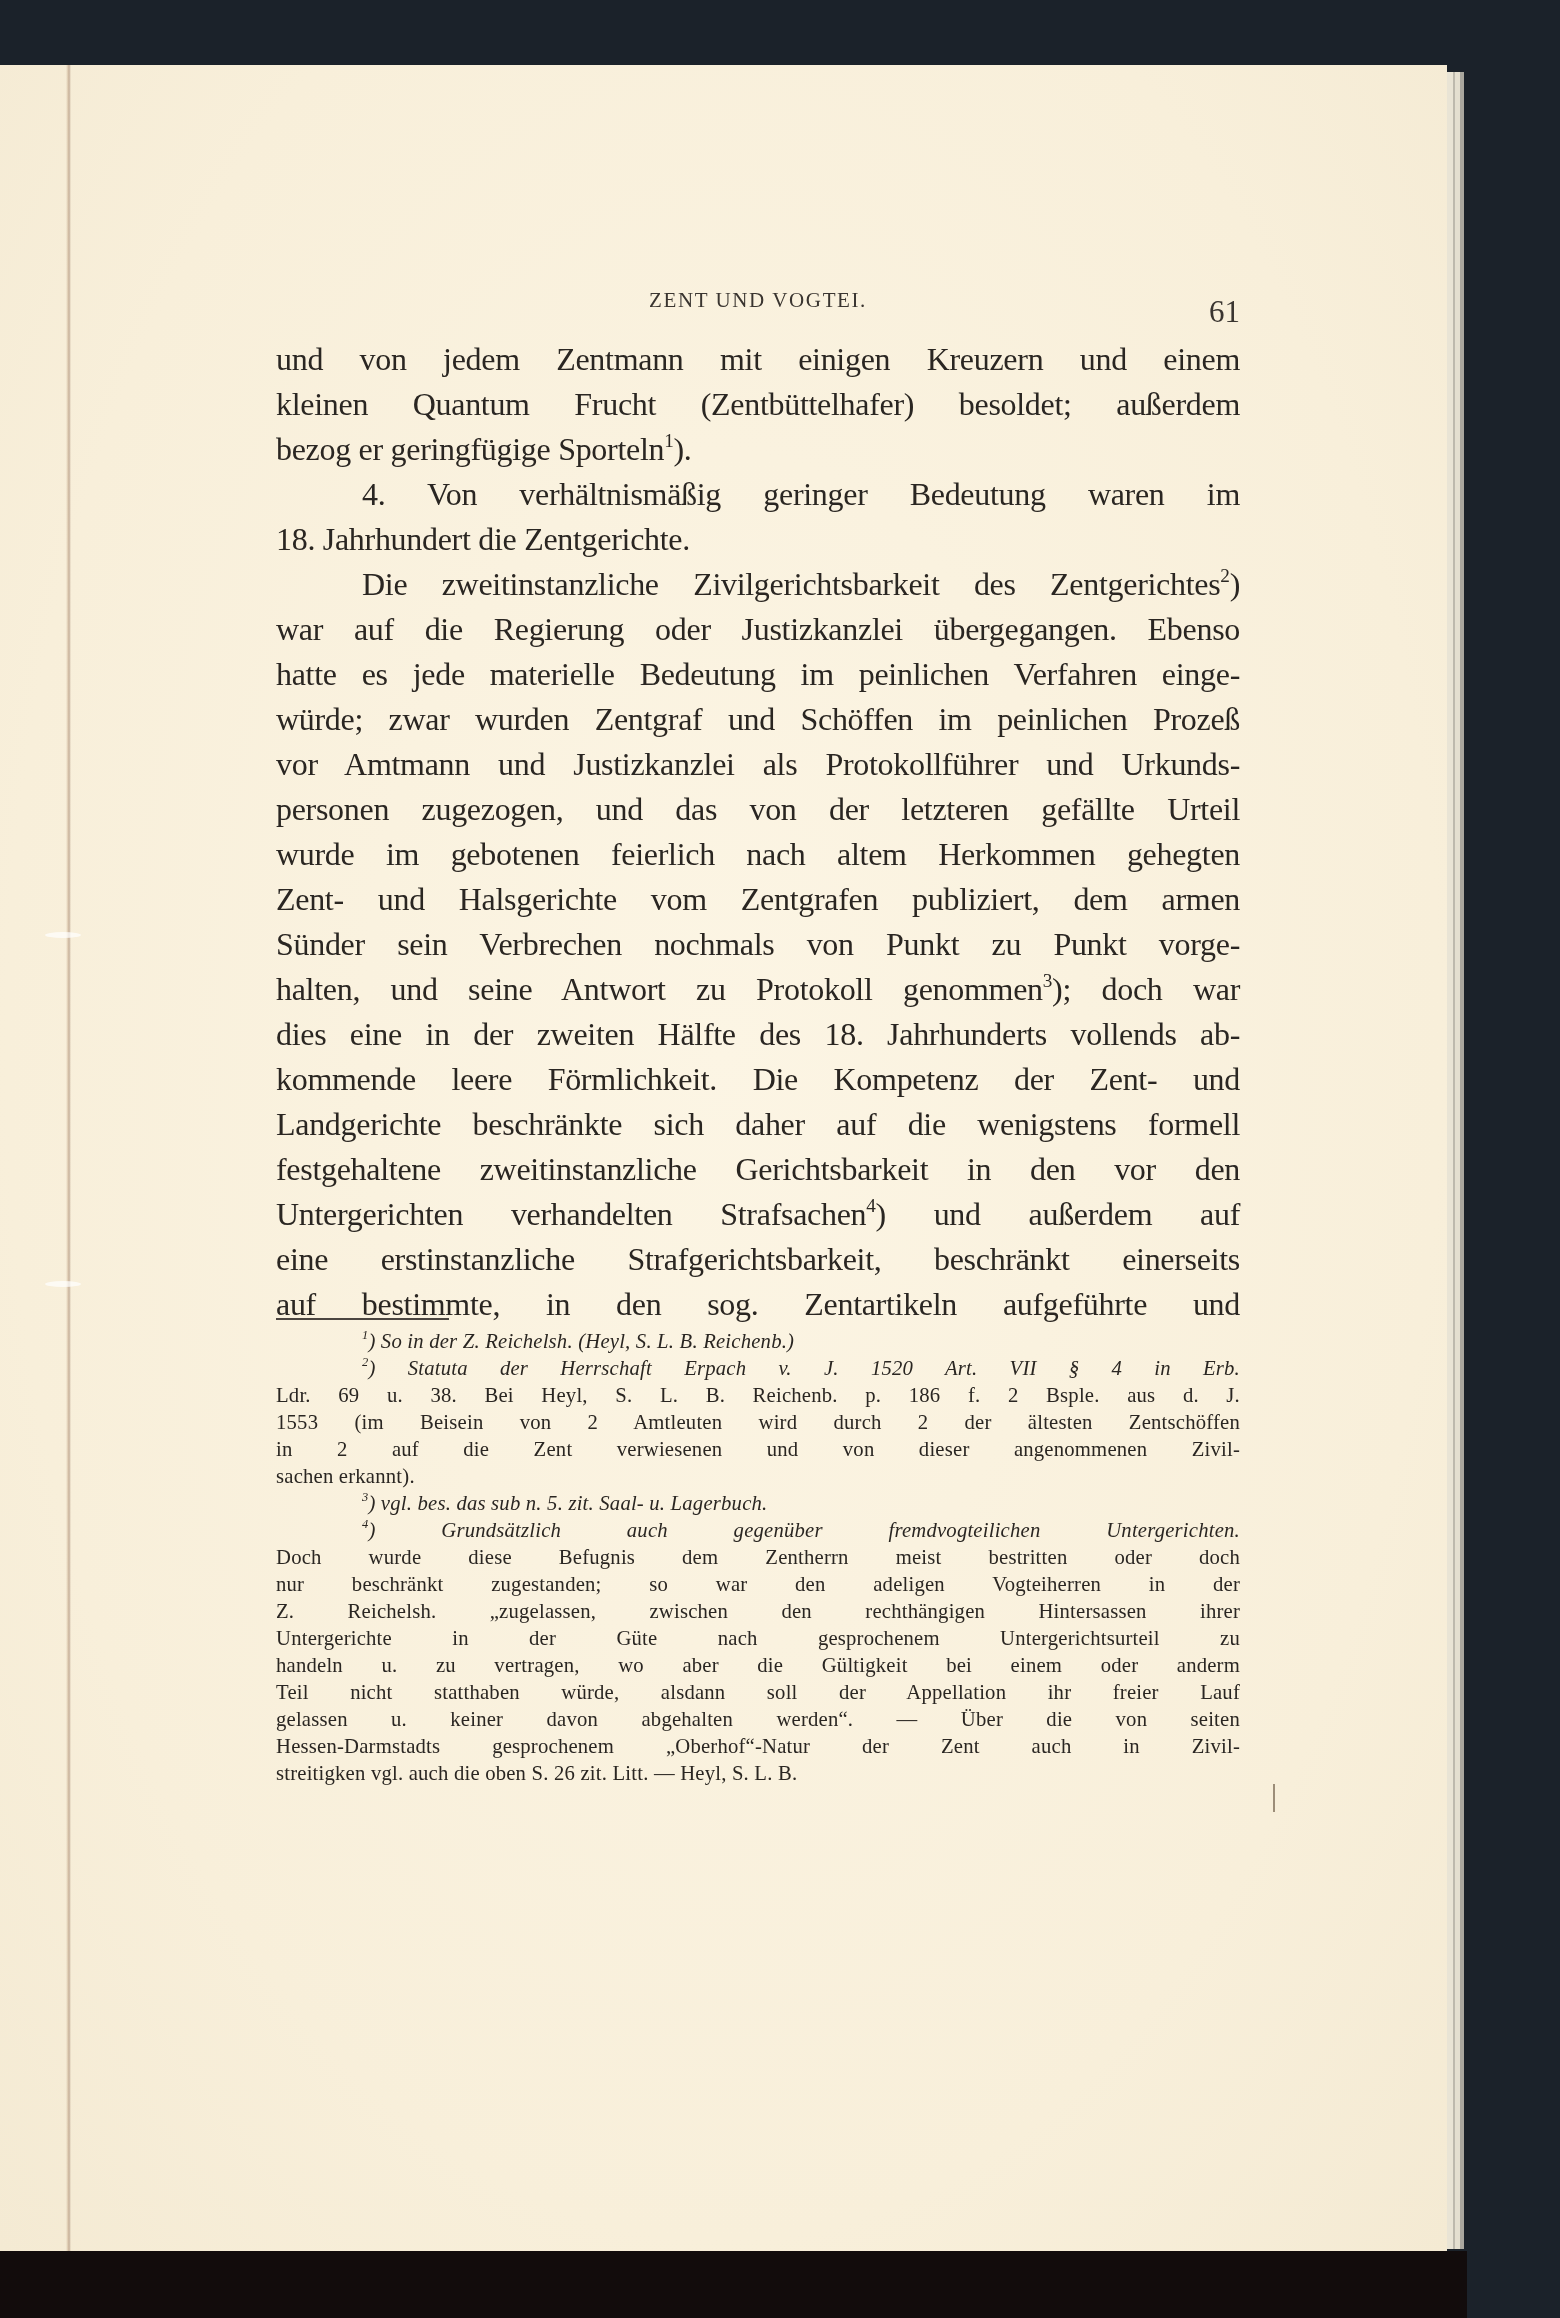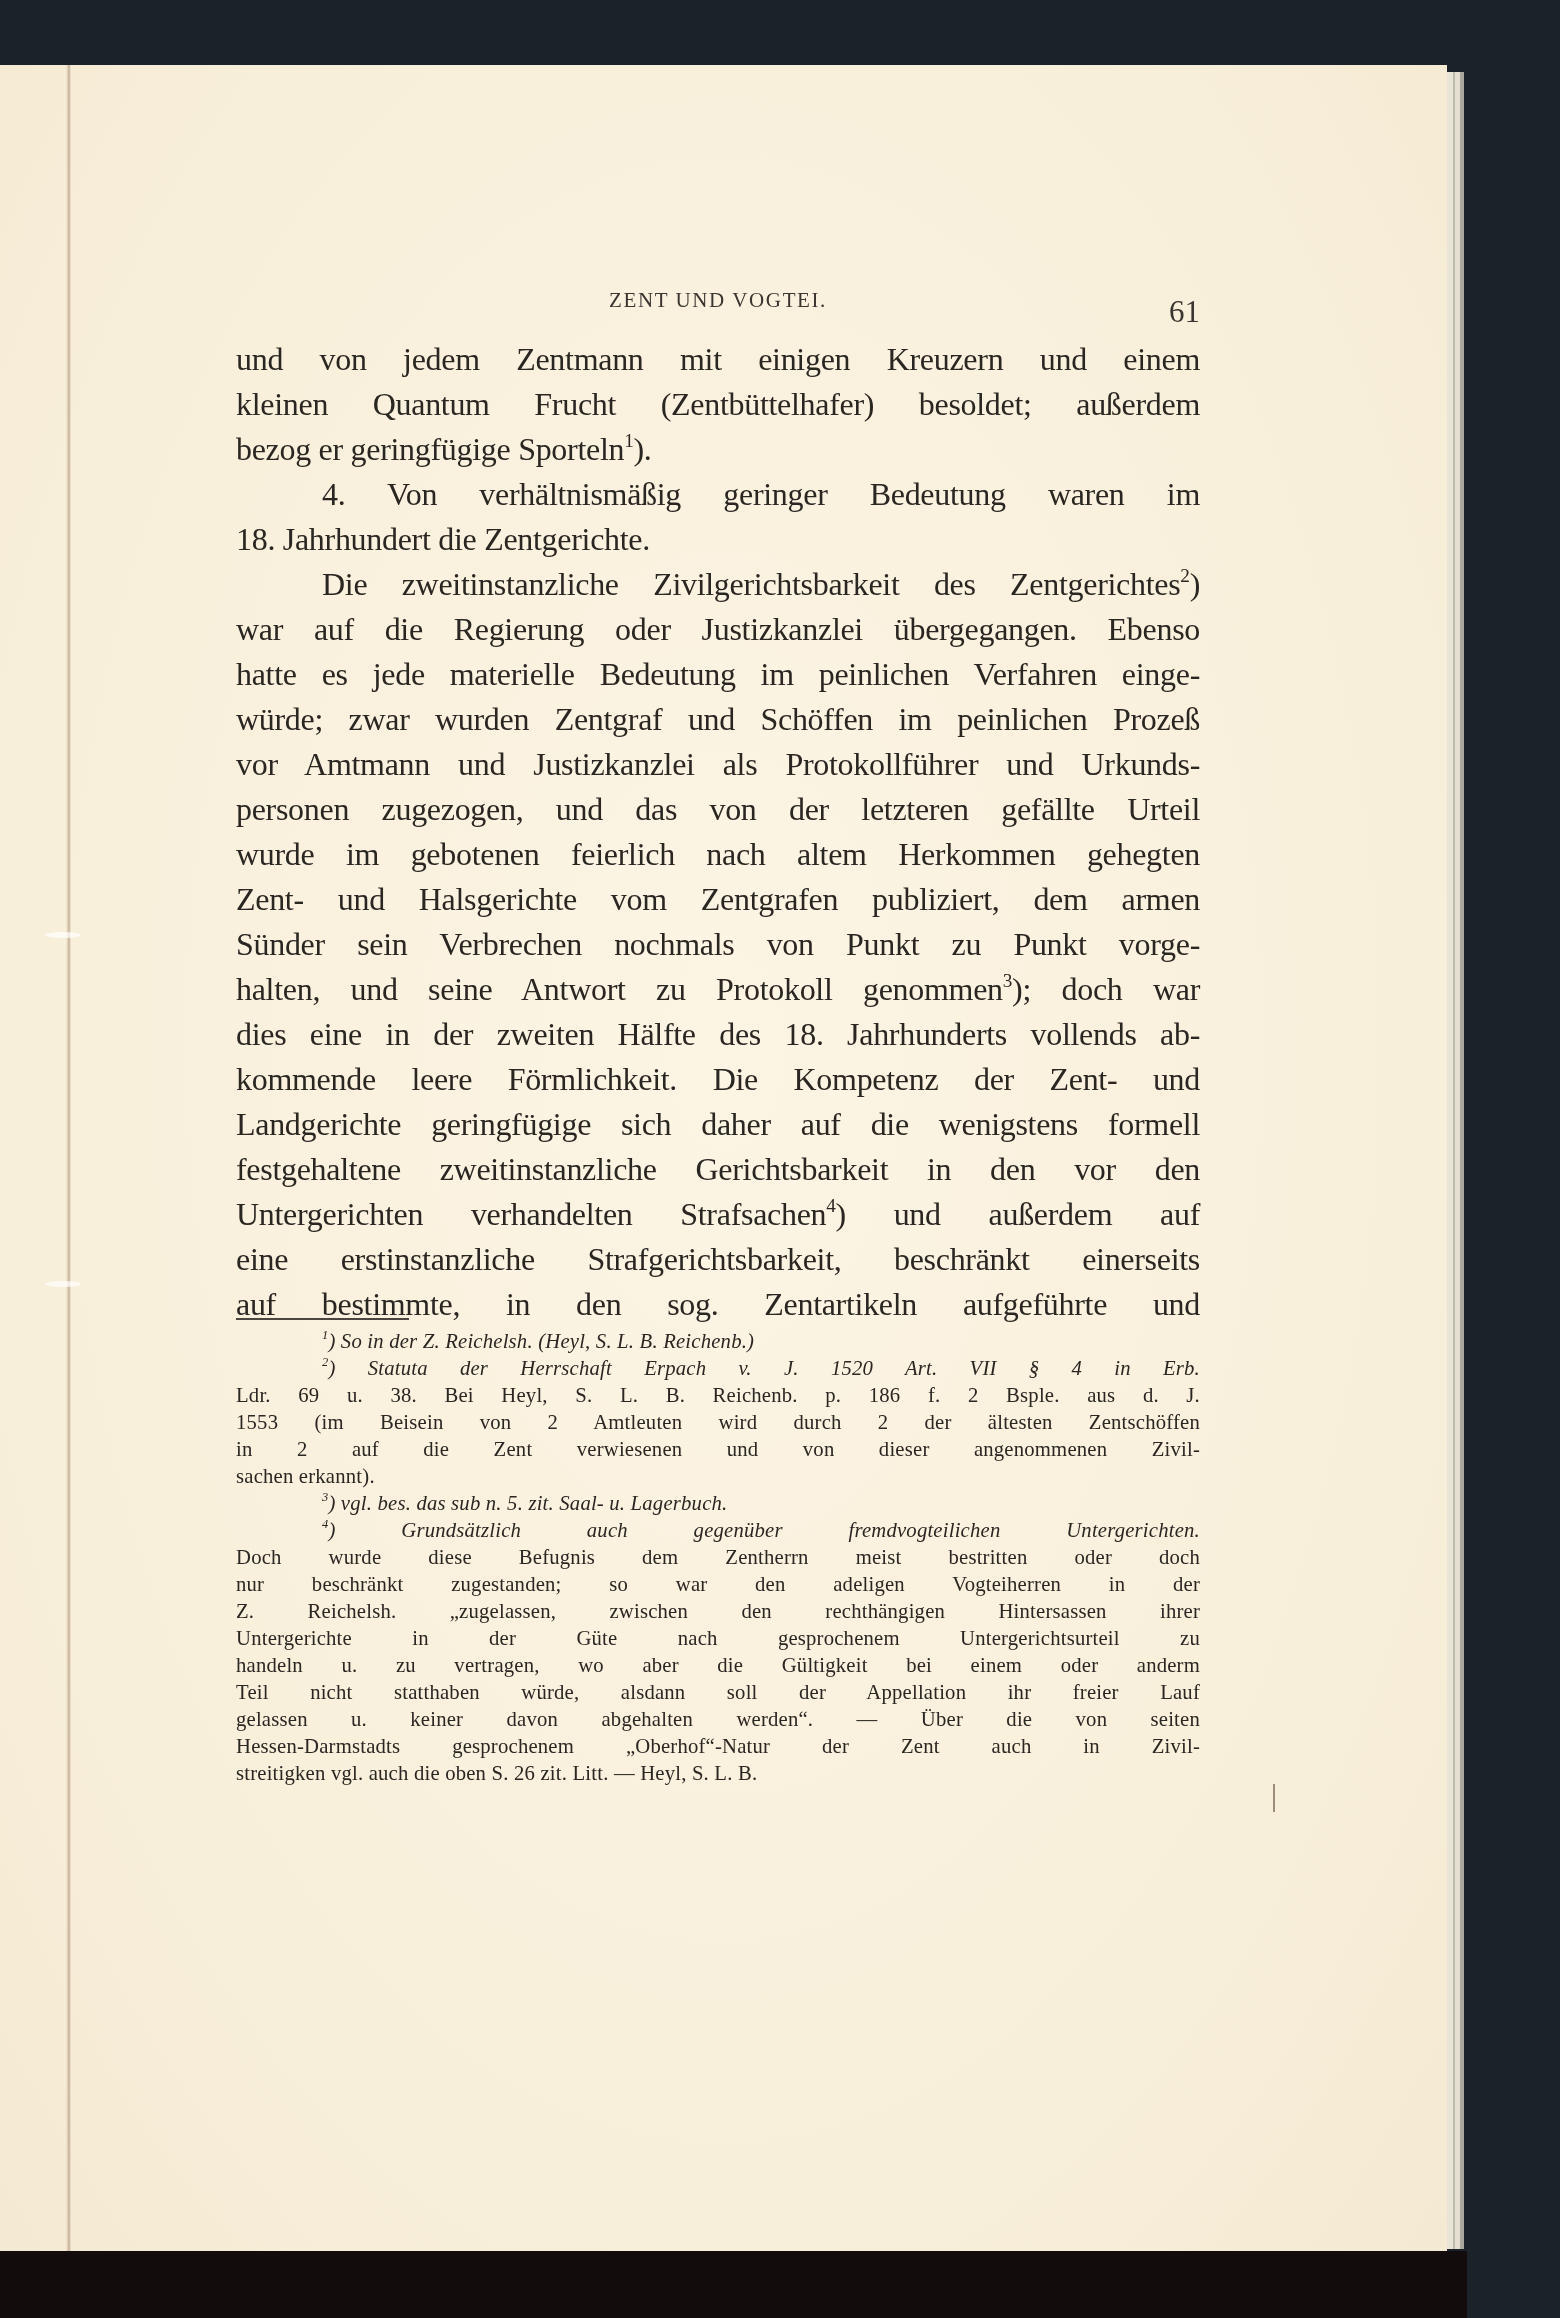--- a/index.html
+++ b/index.html
@@ -66,21 +66,21 @@
 </head>
 <body>
 
 <div class="bg-dark-bottom"></div>
 <div class="page-stack"></div>
 <div class="page"></div>
 <div class="fold"></div>
 <div class="fold-notch" style="top:932px"></div>
 <div class="fold-notch" style="top:1281px"></div>
 
-<div class="text" style="top:0; height:2319px;">
+<div class="text" style="top:0; height:2319px;margin-left:40px;">
   <div class="running-head">
     <div class="running-title">ZENT UND VOGTEI.</div>
     <div class="page-number">61</div>
   </div>
 
   <div class="body-lines" id="body-lines">
       <div class="line"><span>und von jedem Zentmann mit einigen Kreuzern und einem</span></div>
       <div class="line"><span>kleinen Quantum Frucht (Zentbüttelhafer) besoldet; außerdem</span></div>
       <div class="line last"><span>bezog er geringfügige Sporteln</span><sup>1</sup><span>).</span></div>
       <div class="line indent"><span>4. Von verhältnismäßig geringer Bedeutung waren im</span></div>
@@ -90,21 +90,21 @@
       <div class="line"><span>hatte es jede materielle Bedeutung im peinlichen Verfahren einge-</span></div>
       <div class="line"><span>würde; zwar wurden Zentgraf und Schöffen im peinlichen Prozeß</span></div>
       <div class="line"><span>vor Amtmann und Justizkanzlei als Protokollführer und Urkunds-</span></div>
       <div class="line"><span>personen zugezogen, und das von der letzteren gefällte Urteil</span></div>
       <div class="line"><span>wurde im gebotenen feierlich nach altem Herkommen gehegten</span></div>
       <div class="line"><span>Zent- und Halsgerichte vom Zentgrafen publiziert, dem armen</span></div>
       <div class="line"><span>Sünder sein Verbrechen nochmals von Punkt zu Punkt vorge-</span></div>
       <div class="line"><span>halten, und seine Antwort zu Protokoll genommen</span><sup>3</sup><span>); doch war</span></div>
       <div class="line"><span>dies eine in der zweiten Hälfte des 18. Jahrhunderts vollends ab-</span></div>
       <div class="line"><span>kommende leere Förmlichkeit. Die Kompetenz der Zent- und</span></div>
-      <div class="line"><span>Landgerichte geringfügige sich daher auf die wenigstens formell</span></div>
+      <div class="line"><span>Landgerichte beschränkte sich daher auf die wenigstens formell</span></div>
       <div class="line"><span>festgehaltene zweitinstanzliche Gerichtsbarkeit in den vor den</span></div>
       <div class="line" style="letter-spacing: -0.3px;"><span>Untergerichten verhandelten Strafsachen</span><sup>4</sup><span>) und außerdem auf</span></div>
       <div class="line"><span>eine erstinstanzliche Strafgerichtsbarkeit, beschränkt einerseits</span></div>
       <div class="line"><span>auf bestimmte, in den sog. Zentartikeln aufgeführte und</span></div>
     </div>
 
   <div class="footnote-rule"></div>
 
   <div class="fn-lines" id="fn-lines">
       <div class="fn-line indent last"><sup>1</sup><span>) So in der Z. Reichelsh. (Heyl, S. L. B. Reichenb.)</span></div>

